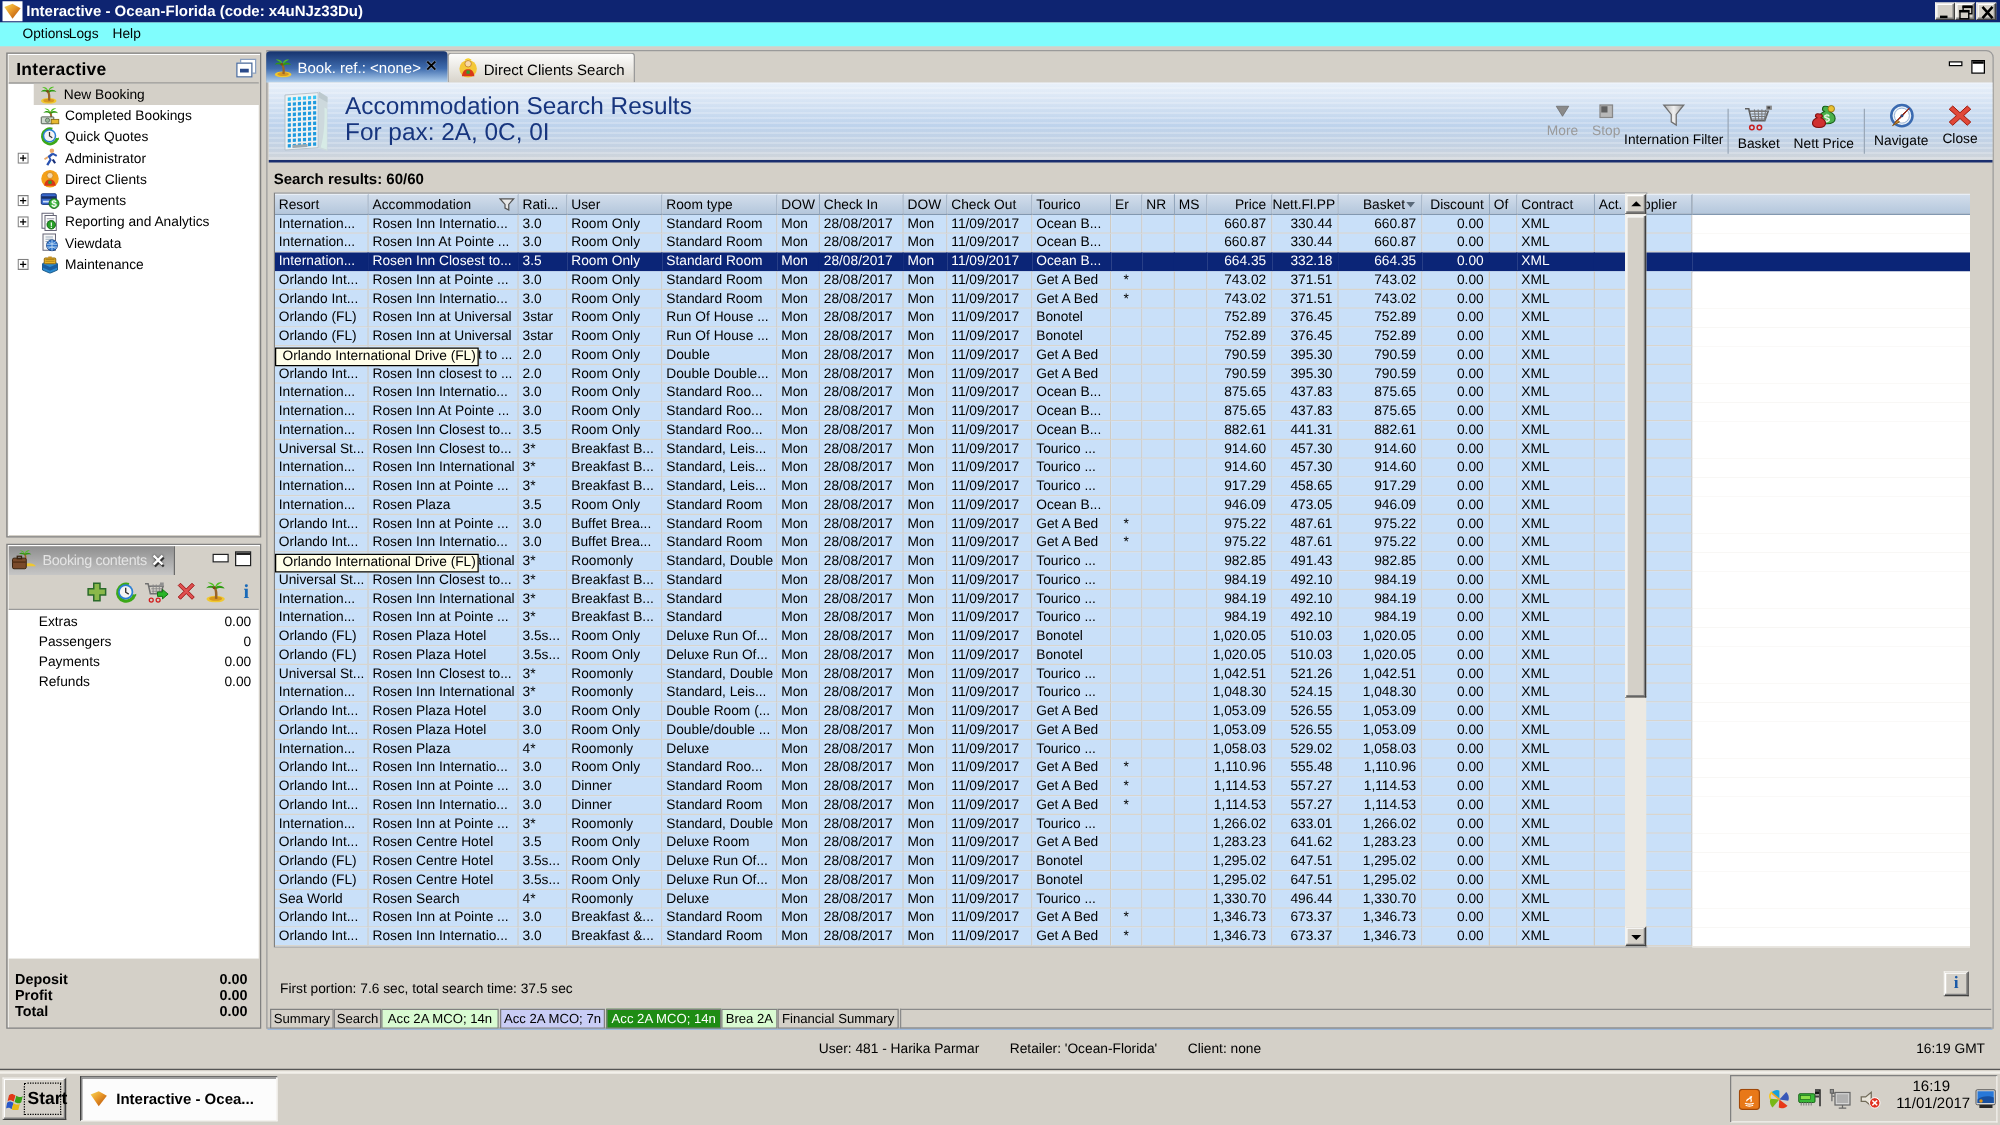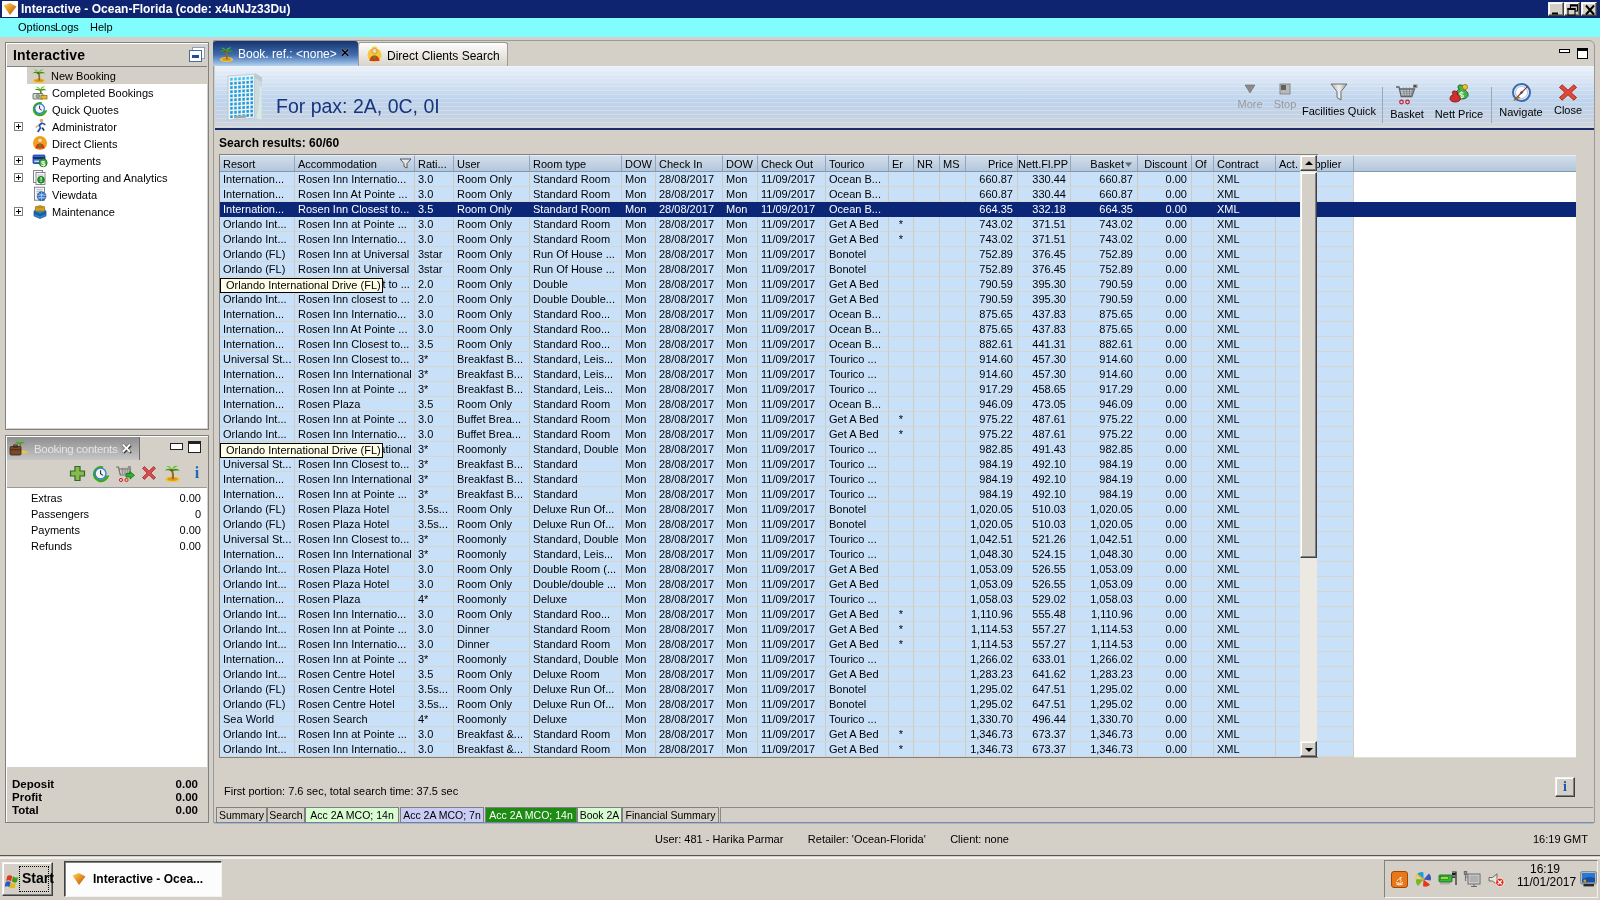--- a/index.html
+++ b/index.html
@@ -504,38 +504,39 @@
           <rect x="22.45" y="31.250000000000004" width="2.5" height="2.7" fill="#1e9ade"></rect>
           <rect x="22.45" y="35.400000000000006" width="2.5" height="2.7" fill="#1e9ade"></rect>
           <rect x="22.45" y="39.550000000000004" width="2.5" height="2.7" fill="#1e9ade"></rect>
           <rect x="6" y="40.5" width="12" height="2.4" fill="#9aa8b0"></rect>
         </g>
         <path d="M28 1.2 L35 5.5 L35 49 L28 46.5 Z" fill="#cdd9dd"></path>
         <path d="M28 1.2 L35 5.5 L35 10 L28 6 Z" fill="#bcc9ce"></path>
         <path d="M30 44 C32 38 33 24 32.5 14 L34.5 15 L34.5 47.5 L29.5 46 Z" fill="#d9efe9" opacity="0.8"></path>
       </svg>
     </div>
+  <div id="btitle">Accommodation Search Results</div>
   <div id="btitle2">For pax: 2A, 0C, 0I</div>
   <div class="tbi dis" style="left:1019px;width:34px"><span class="ic"><svg width="14" height="12" viewBox="0 0 14 12">
           <path d="M2 2h10L7 10Z" fill="#8a8a8a" stroke="#6a6a6a" stroke-width="0.6"></path>
         </svg></span><span class="lb">More</span></div>
   <div class="tbi dis" style="left:1055px;width:32px"><span class="ic"><svg width="14" height="12" viewBox="0 0 14 12">
           <rect x="2" y="1" width="10" height="10" fill="#b8b8b8" stroke="#888" stroke-width="1"></rect>
           <rect x="3" y="2" width="5" height="5" fill="#606060"></rect>
         </svg></span><span class="lb">Stop</span></div>
   <div class="tbi" style="left:1082px;width:86px"><span class="ic"><svg width="20" height="19" viewBox="0 0 20 19">
           <defs>
             <linearGradient id="fg" x1="0" y1="0" x2="1" y2="0">
               <stop offset="0" stop-color="#b0b0b0"></stop>
               <stop offset="0.5" stop-color="#f0f0f0"></stop>
               <stop offset="1" stop-color="#a0a0a0"></stop>
             </linearGradient>
           </defs>
           <path d="M2 1h16l-6 7.5V17l-4-2.5V8.5Z" fill="url(#fg)" stroke="#707070" stroke-width="1"></path>
-        </svg></span><span class="lb">Facilities Quick</span></div>
+        </svg></span><span class="lb">Internation Filter</span></div>
   <div class="tsep" style="left:1168px"></div>
   <div class="tbi" style="left:1172px;width:42px"><span class="ic"><svg width="26" height="22" viewBox="0 0 26 22">
           <path d="M2 4h3l2.2 9.5h10.6L20.5 6H6" fill="none" stroke="#606060" stroke-width="1.3"></path>
           <path d="M6.5 6.2h14M7 8.2h13M7.4 10.2h12M7.8 12.2h11M9.5 4.5l1 9M12.5 4.5l.5 9M15.5 4.5v9M18.5 4.8l-1 8.7" stroke="#787878" stroke-width="0.8"></path>
           <rect x="19" y="1.5" width="4.5" height="3.4" fill="#888"></rect>
           <rect x="20" y="2.3" width="2" height="1.6" fill="#404040"></rect>
           <circle cx="7.5" cy="19" r="1.8" fill="none" stroke="#c82020" stroke-width="1.2"></circle>
           <circle cx="13.5" cy="19" r="1.8" fill="none" stroke="#c82020" stroke-width="1.2"></circle>
         </svg></span><span class="lb">Basket</span></div>
   <div class="tbi" style="left:1216px;width:58px"><span class="ic"><svg width="24" height="22" viewBox="0 0 24 22">
@@ -1457,21 +1458,21 @@
     <div class="tip" style="left:0px;top:123px;width:163px">Orlando International Drive (FL)</div>
     <div class="tip" style="left:0px;top:288px;width:163px">Orlando International Drive (FL)</div>
   </div>
   <div id="fstatus">First portion: 7.6 sec, total search time: 37.5 sec</div>
   <div id="ibtn">i</div>
   <div class="btab" style="left:2px;width:51px;background:#d4d0c8;color:#000">Summary</div>
     <div class="btab" style="left:53px;width:38px;background:#d4d0c8;color:#000">Search</div>
     <div class="btab" style="left:91px;width:94px;background:#d9fbd2;color:#000">Acc 2A MCO; 14n</div>
     <div class="btab" style="left:186px;width:84px;background:#c9cdf5;color:#000">Acc 2A MCO; 7n</div>
     <div class="btab" style="left:271px;width:92px;background:#1e8c14;color:#fff">Acc 2A MCO; 14n</div>
-    <div class="btab" style="left:363px;width:45px;background:#d9fbd2;color:#000">Book 2A</div>
+    <div class="btab" style="left:363px;width:45px;background:#d9fbd2;color:#000">Brea 2A</div>
     <div class="btab" style="left:408px;width:97px;background:#d4d0c8;color:#000">Financial Summary</div>
   <div style="position:absolute;left:506px;top:766px;width:873px;height:16px;border:1px solid #8a8a8a;border-right:none"></div>
   <div id="btabline"></div>
 </div>
 
 <div id="sbar" class="ab">
     <span class="mid">User: 481 - Harika Parmar&nbsp;&nbsp;&nbsp;&nbsp;&nbsp;&nbsp;&nbsp;&nbsp;Retailer: 'Ocean-Florida'&nbsp;&nbsp;&nbsp;&nbsp;&nbsp;&nbsp;&nbsp;&nbsp;Client: none</span>
     <span class="gmt">16:19 GMT</span>
   </div>
 

